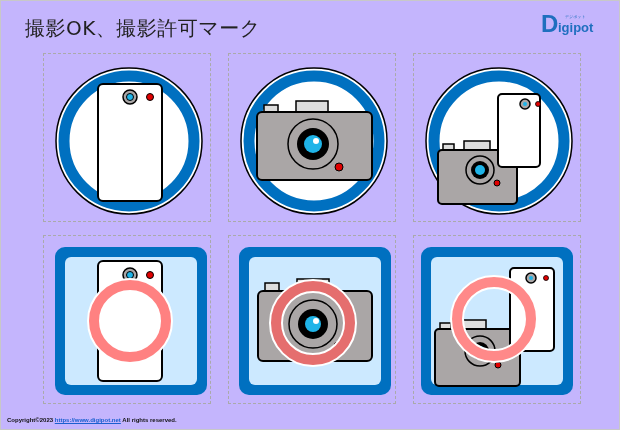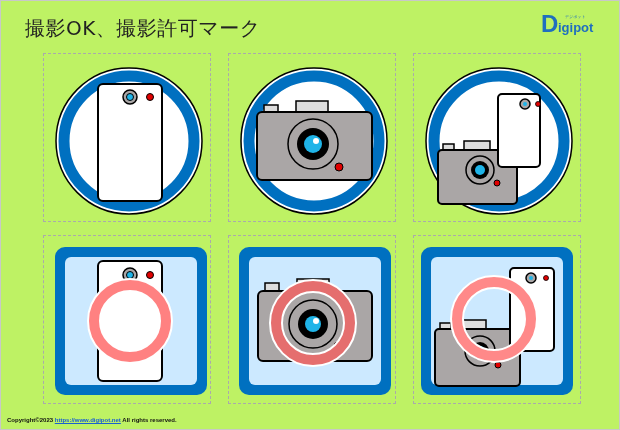--- a/index.html
+++ b/index.html
@@ -1,17 +1,17 @@
 <!DOCTYPE html>
 <html><head>
 <meta charset="utf-8">
 <style>
   html,body{margin:0;padding:0;background:#fff;}
   body{width:620px;height:430px;position:relative;overflow:hidden;font-family:"Liberation Sans",sans-serif;}
-  .slide{position:absolute;left:0;top:0;width:618px;height:428px;border:1px solid #c8c8c8;background:#bef264;}
+  .slide{position:absolute;left:0;top:0;width:618px;height:428px;border:1px solid #c8c8c8;background:#c4b5fd;}
   .title{position:absolute;left:24px;top:14px;font-size:20px;color:#222;letter-spacing:0.5px;font-family:"DejaVu Sans",sans-serif;}
   .logo{position:absolute;left:538px;top:6px;width:70px;height:30px;}
   .cell{position:absolute;width:168px;height:169px;border:1px dashed #aaa;box-sizing:border-box;}
   .cell svg{position:absolute;left:0;top:0;width:168px;height:169px;}
   .footer{position:absolute;left:6px;top:416px;font-size:6px;color:#111;font-weight:bold;}
   .footer a{color:#1a5fd0;text-decoration:underline;}
 </style>
 </head>
 <body>
 

